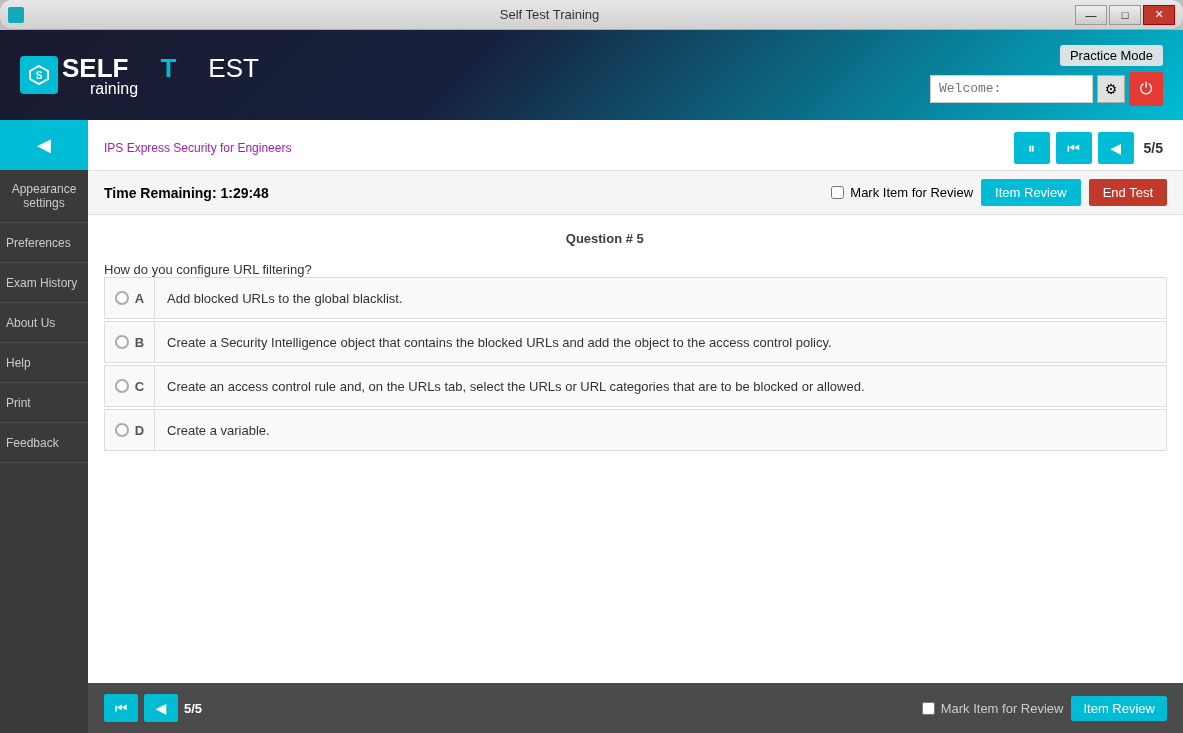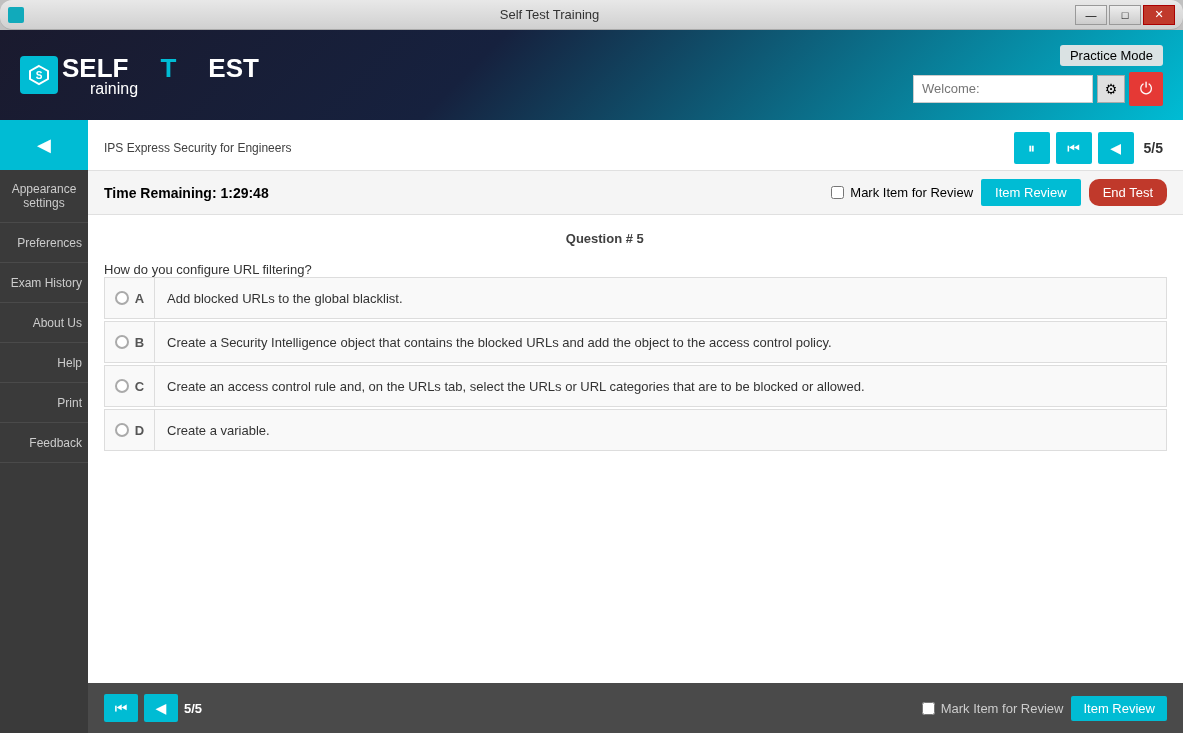--- a/index.html
+++ b/index.html
@@ -128,42 +128,42 @@
     .sidebar-item {
       width: 88px;
       padding: 12px 6px;
       text-align: center;
       color: #ccc;
       cursor: pointer;
       font-size: 12px;
       border-bottom: 1px solid #4a4a4a;
       display: flex;
       align-items: center;
-      justify-content: flex-end;
+      justify-content: flex-start;
       min-height: 40px;
     }
 
     
     .main-content {
       flex: 1;
       display: flex;
       flex-direction: column;
       background: white;
     }
 
     
     .exam-header {
       padding: 12px 16px 6px 16px;
       border-bottom: 1px solid #e0e0e0;
       display: flex;
       align-items: center;
       justify-content: space-between;
     }
     .exam-title { font-size: 18px; font-weight: bold; color: #333; }
-    .exam-subtitle { font-size: 12px; color: #404040; }
+    .exam-subtitle { font-size: 12px; color: #a21caf; }
     .exam-controls { display: flex; align-items: center; gap: 6px; }
     .ctrl-btn {
       width: 36px; height: 32px;
       background: #00bcd4;
       border: none;
       cursor: pointer;
       color: white;
       font-size: 14px;
       display: flex; align-items: center; justify-content: center;
       border-radius: 2px;
@@ -196,21 +196,21 @@
       font-size: 13px;
       border-radius: 2px;
     }
     .end-test-btn {
       padding: 6px 14px;
       background: #c0392b;
       color: white;
       border: none;
       cursor: pointer;
       font-size: 13px;
-      border-radius: 10px;
+      border-radius: 2px;
     }
 
     
     .question-area {
       padding: 16px 16px;
       flex: 1;
       overflow-y: auto;
     }
     .question-num { font-size: 13px; font-weight: bold; color: #404040; margin-bottom: 16px; text-align: center; }
     .question-text { font-size: 13px; color: #333; }
@@ -306,32 +306,32 @@
       <div class="logo-icon">
         <svg width="22" height="22" viewBox="0 0 22 22">
           <polygon points="11,2 20,7 20,15 11,20 2,15 2,7" fill="none" stroke="white" stroke-width="2"></polygon>
           <text x="11" y="15" text-anchor="middle" fill="white" font-size="10" font-weight="bold">S</text>
         </svg>
       </div>
       <div style="display:flex; flex-direction:column;">
         <div style="display:flex; align-items:baseline;gap:32px;">
           <span style="color:white; font-size:26px; font-weight:bold;">SELF</span>
           <span style="color:#00bcd4; font-size:26px; font-weight:bold;">T</span>
-          <span style="color:white; font-size:26px; font-weight:bold;">EST</span>
+          <span style="color:white; font-size:26px; font-weight:normal;">EST</span>
         </div>
         <div style="display:flex; align-items:baseline; margin-top:-4px; margin-left:28px;">
           <span style="color:white; font-size:16px;">raining</span>
         </div>
       </div>
     </div>
 
     <div style="margin-left:auto; display:flex; flex-direction:column; align-items:flex-end; gap:6px;">
       <div style="background:rgba(230,230,230,0.95); padding:3px 10px; border-radius:3px; font-size:13px; color:#000000;">Practice Mode</div>
       <div style="display:flex; align-items:center; gap:4px;">
-        <input type="text" class="welcome-input" style="width: 180px; height: 28px; border: 1px solid rgb(204, 204, 204); padding: 0px 8px; font-size: 13px; color: #be185d; background: white;" placeholder="Welcome:">
+        <input type="text" class="welcome-input" style="width: 163px; height: 28px; border: 1px solid rgb(204, 204, 204); padding: 0px 8px; font-size: 13px; color: #be185d; background: white; font-family: Liberation Mono, monospace;" placeholder="Welcome:">
         <button class="gear-btn">
           <span>⚙</span>
         </button>
         <button class="power-btn">
           <span>⏻</span>
         </button>
       </div>
     </div>
   </div>
 

